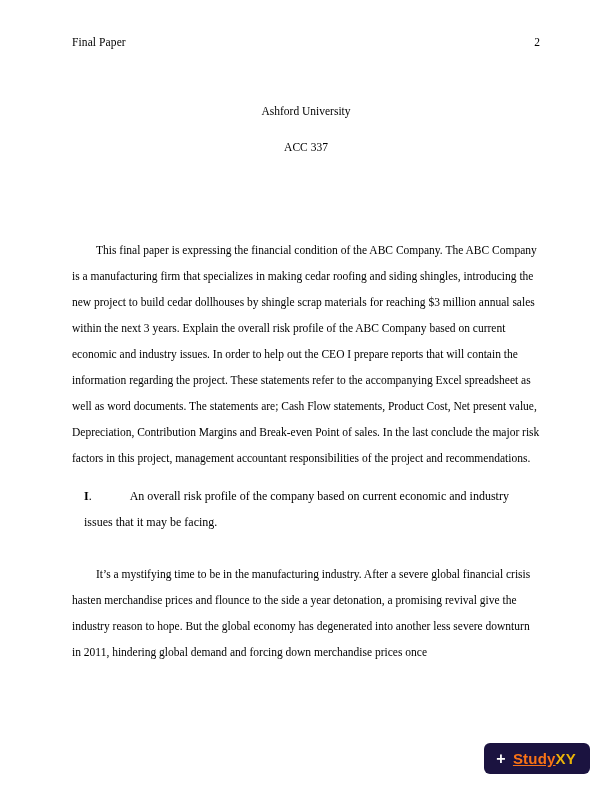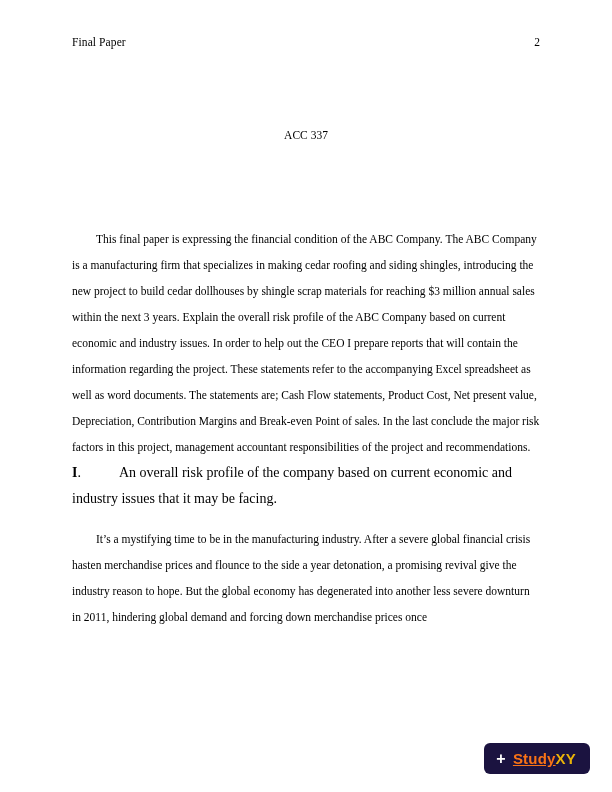--- a/index.html
+++ b/index.html
@@ -48,23 +48,23 @@
     font-size: 11.5px;
     line-height: 26px;
     margin: 0;
     text-align: left;
     text-indent: 0;
   }
   p.indent {
     text-indent: 24px;
   }
   .section-head {
-    font-size: 14px;
+    font-size: 12px;
     line-height: 26px;
-    margin: 0;
+    margin: 12px;
   }
   .section-head .num {
     font-weight: bold;
   }
   .section-head .tab {
     display: inline-block;
     width: 38px;
   }
   .para-gap { height: 14px; }
   .watermark {
@@ -101,20 +101,21 @@
 
 <div class="page">
 
   <div class="header-row">
     <div class="header-left">Final Paper</div>
     <div class="header-right">2</div>
   </div>
 
   <div class="spacer-1"></div>
 
+  <div class="center-line">Ashford University</div>
   <div class="gap-univ"></div>
   <div class="center-line">ACC 337</div>
   <div class="gap-course"></div>
   <div class="gap-abstract"></div>
 
   <p class="body-text indent">This final paper is expressing the financial condition of the ABC Company. The ABC Company is a manufacturing firm that specializes in making cedar roofing and siding shingles, introducing the new project to build cedar dollhouses by shingle scrap materials for reaching $3 million annual sales within the next 3 years. Explain the overall risk profile of the ABC Company based on current economic and industry issues. In order to help out the CEO I prepare reports that will contain the information regarding the project. These statements refer to the accompanying Excel spreadsheet as well as word documents. The statements are; Cash Flow statements, Product Cost, Net present value, Depreciation, Contribution Margins and Break-even Point of sales. In the last conclude the major risk factors in this project, management accountant responsibilities of the project and recommendations.</p>
 
   <p class="section-head"><span class="num">I</span><span>.</span><span class="tab"></span><span>An overall risk profile of the company based on current economic and industry issues that it may be facing.</span></p>
 
   <div class="para-gap"></div>

